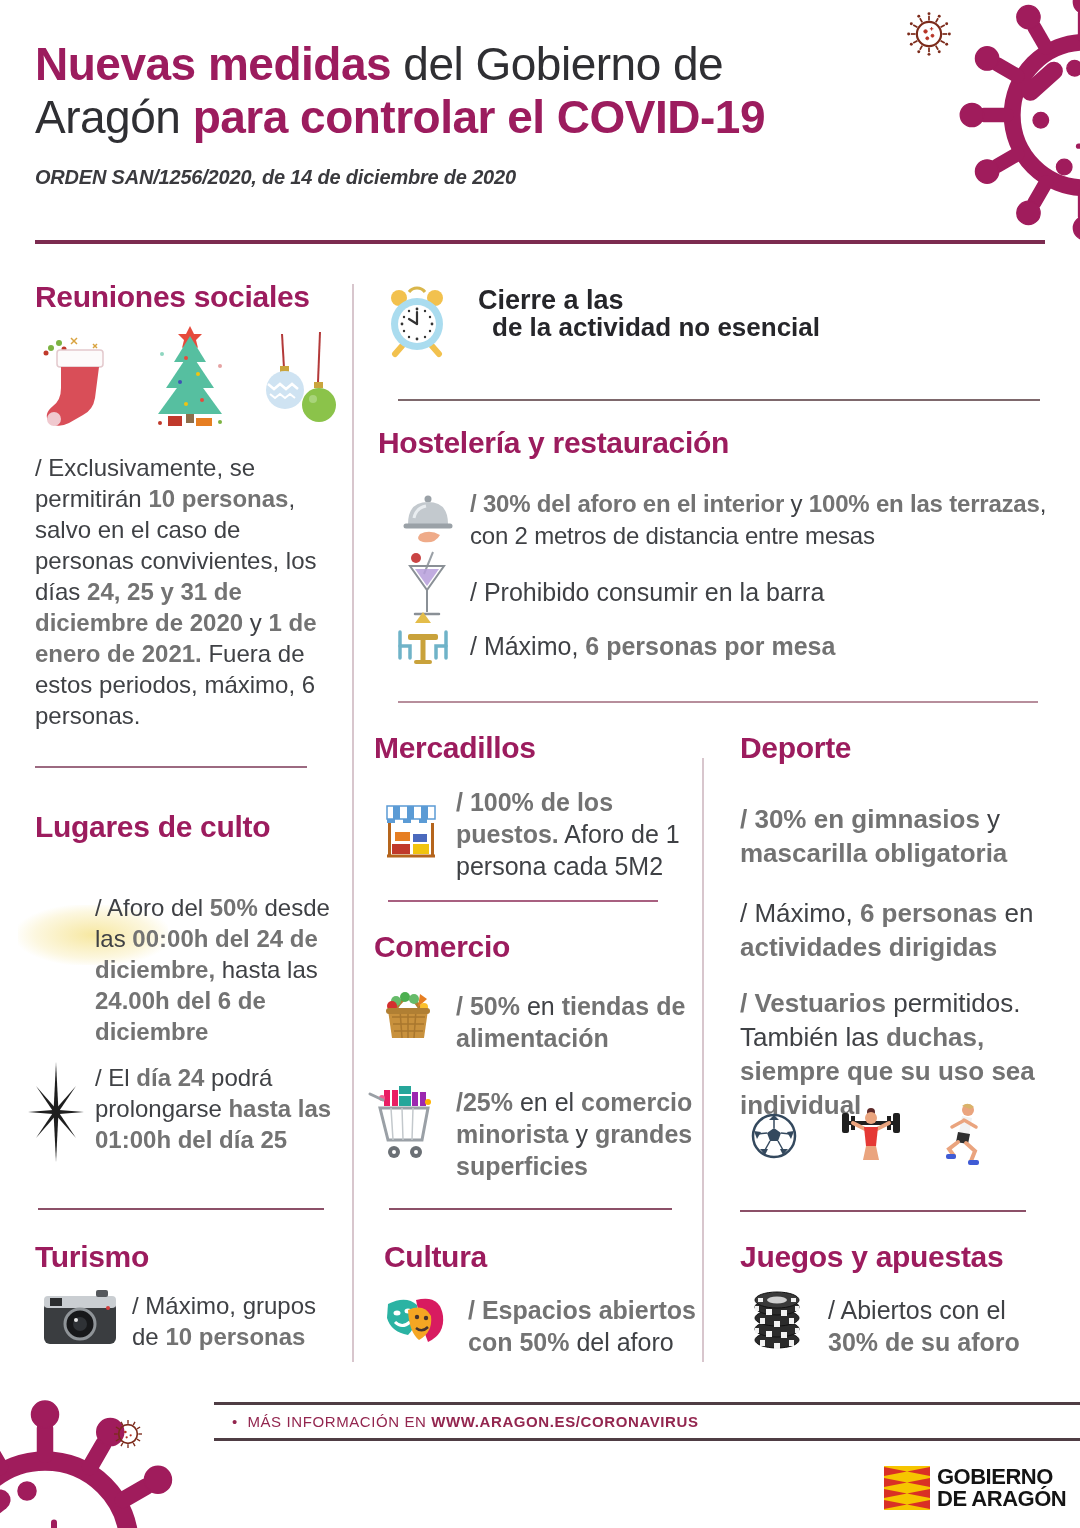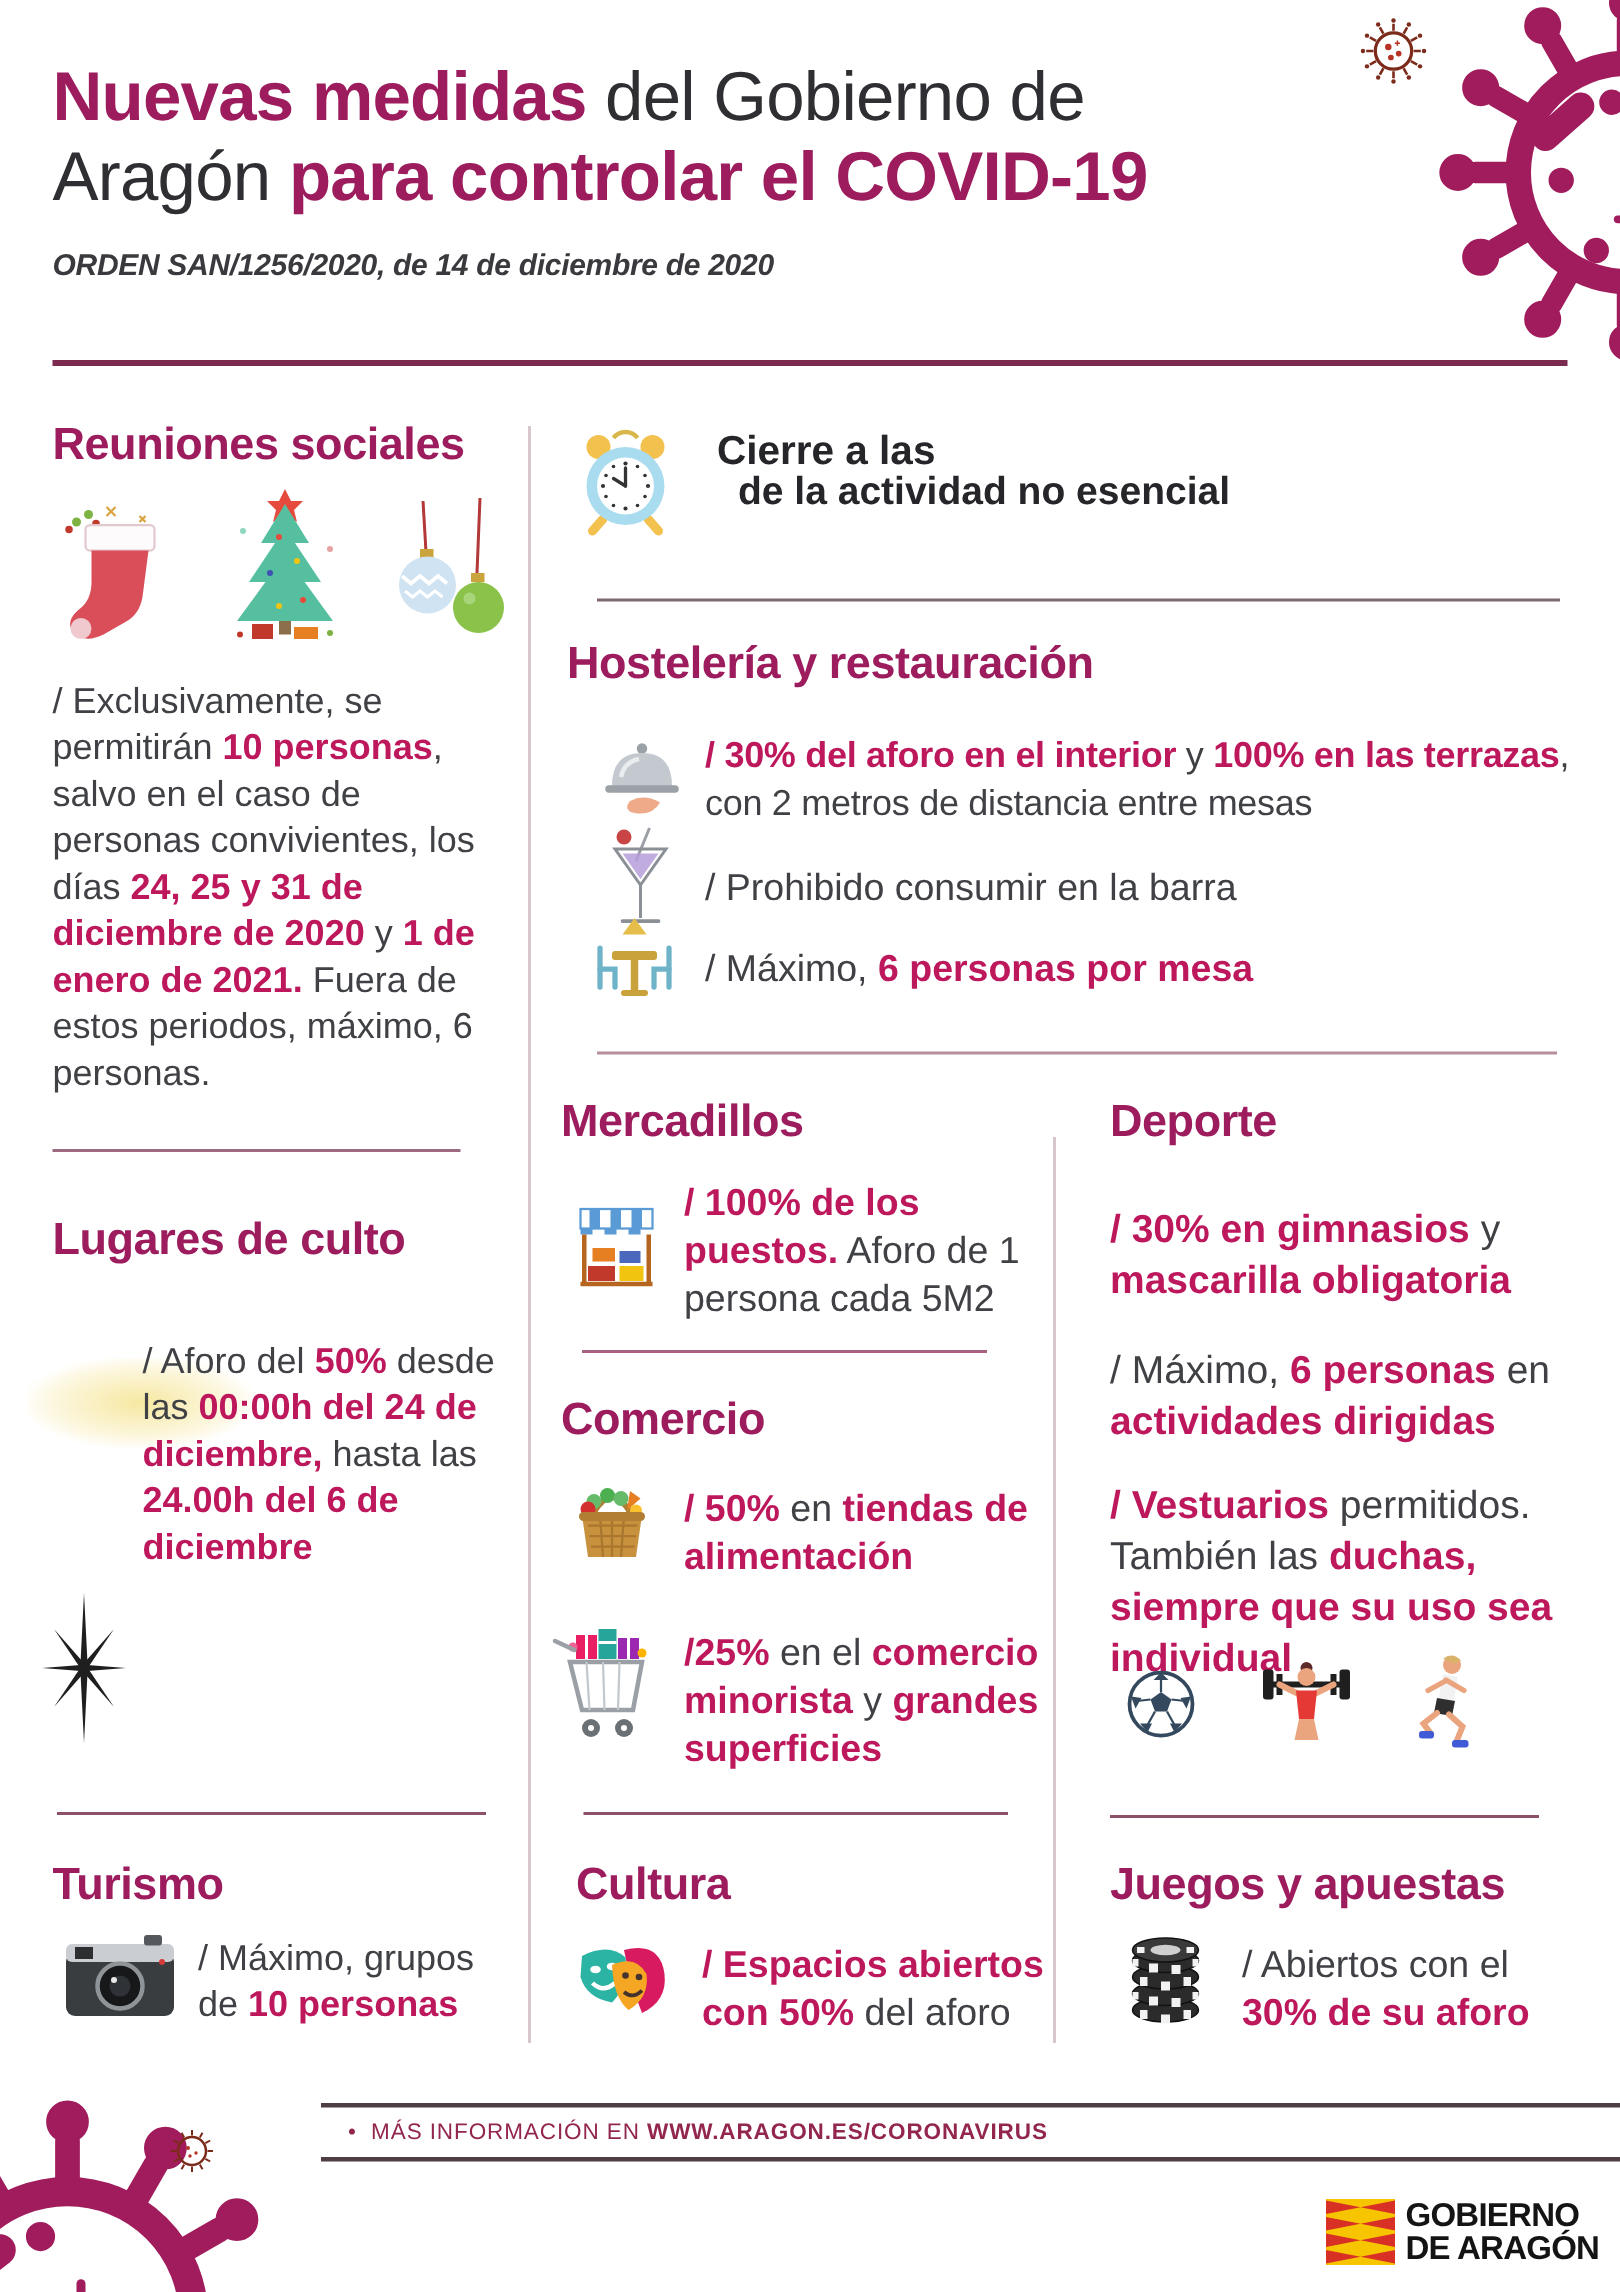--- a/index.html
+++ b/index.html
@@ -11,21 +11,21 @@
   body{background:#888;font-family:"Liberation Sans",sans-serif;}
   .page{position:relative;width:1080px;height:1528px;background:#ffffff;overflow:hidden;margin:0 auto;}
   .abs{position:absolute;}
   .h1{font-size:46px;line-height:1.16;letter-spacing:-0.5px;color:#2f2f33;font-weight:400;}
   .h1 .acc{color:var(--accent);font-weight:700;}
   .alert{font-size:40px;font-weight:400;color:var(--accent);letter-spacing:-0.5px;}
   .alert sup{font-size:22px;}
   .order{font-style:italic;font-weight:700;font-size:20px;color:#3a3a3e;letter-spacing:-0.2px;}
   .h2{font-size:30px;font-weight:700;color:var(--accent);letter-spacing:-0.3px;}
   .txt{color:var(--body);}
-  .b{font-weight:700;color:#be185d;}
+  .b{font-weight:700;color:#737373;}
   .body24{font-size:24px;line-height:31px;}
   .body25{font-size:25px;line-height:32px;}
   .body26{font-size:26px;line-height:34px;}
   .rule{background:#8c5068;height:2px;}
   .vline{background:#d8c6cd;width:2px;}
   .banner-prefix{font-size:27px;font-weight:700;color:#26262a;}
   .banner-time{font-size:42px;font-weight:700;color:var(--accent);letter-spacing:-0.5px;}
   .banner-suffix{font-size:26px;font-weight:700;color:#26262a;margin-left:14px;}
   .footer-note{font-size:15px;letter-spacing:0.6px;color:#93264f;font-weight:400;}
   .footer-note .b{color:#93264f;}
@@ -272,20 +272,21 @@
 
   <svg class="abs" style="left:28px;top:1062px;width:56px;height:100px;" viewBox="0 0 56 100">
     <g fill="#1f1f1f">
       <polygon points="28,0 30.5,50 28,100 25.5,50"></polygon>
       <polygon points="0,50 28,47.8 56,50 28,52.2"></polygon>
       <polygon points="8,24 29.5,48.5 48,76 26.5,51.5"></polygon>
       <polygon points="48,24 26.5,48.5 8,76 29.5,51.5"></polygon>
     </g>
   </svg>
 
+  <p class="abs txt body24" style="left:95px;top:1062px;width:252px;"><span>/ El </span><span class="b">día 24</span><span> podrá prolongarse </span><span class="b">hasta las 01:00h del día 25</span></p>
 
   <div class="abs rule" style="left:38px;top:1208px;width:286px;"></div>
 
   <div class="abs h2" style="left:35px;top:1240px;">Turismo</div>
 
   <svg class="abs" style="left:42px;top:1286px;width:76px;height:64px;" viewBox="0 0 76 64">
     <rect x="2" y="16" width="72" height="42" rx="6" fill="#3a3d40"></rect>
     <rect x="2" y="10" width="72" height="12" rx="4" fill="#caced2"></rect>
     <rect x="8" y="12" width="12" height="8" fill="#2c2e30"></rect>
     <rect x="54" y="4" width="12" height="7" rx="2" fill="#55585c"></rect>

